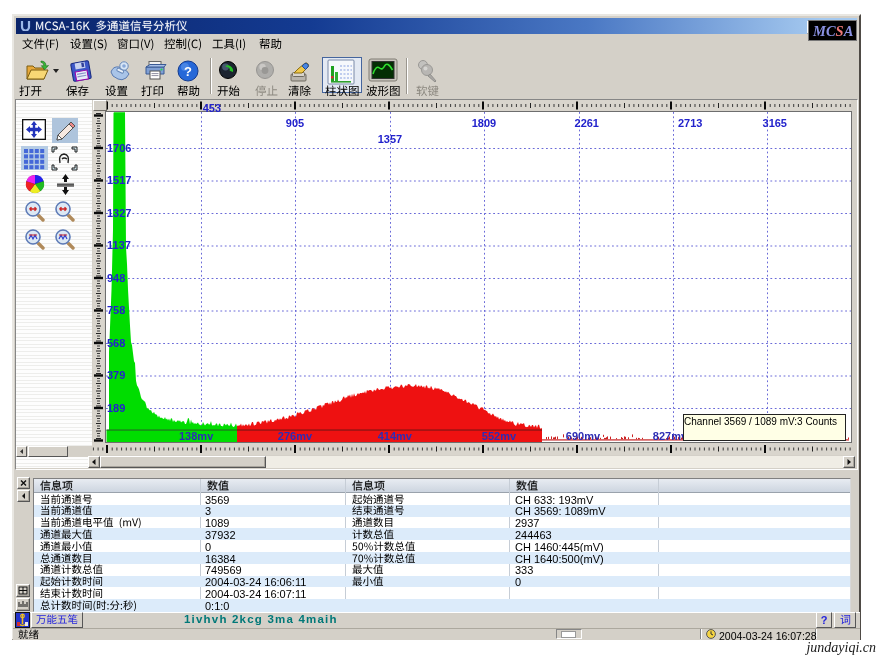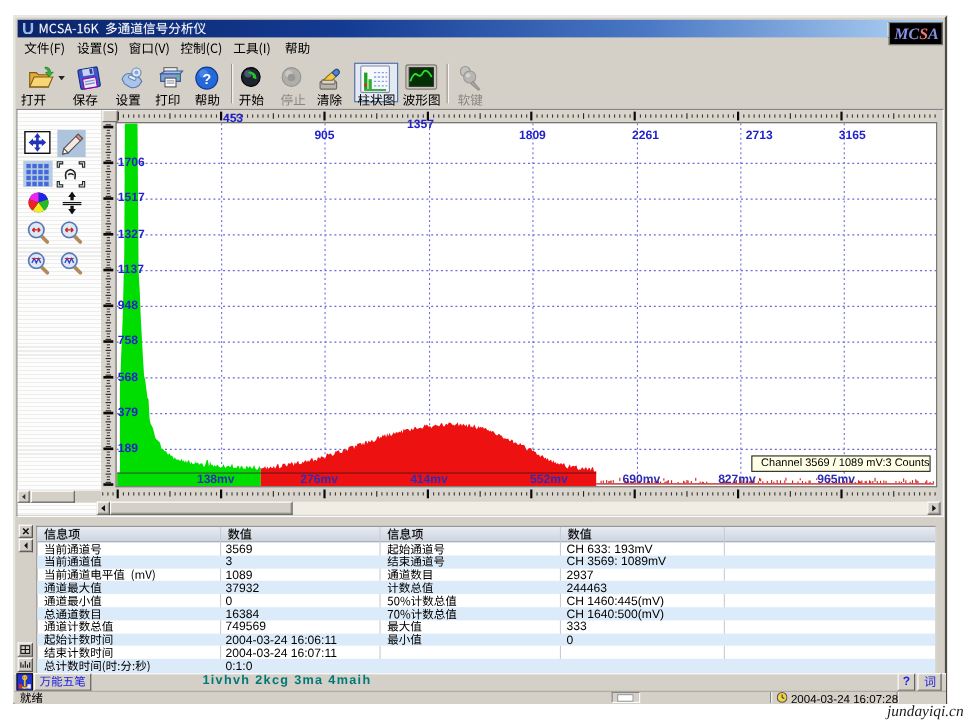--- a/index.html
+++ b/index.html
@@ -1044,42 +1044,42 @@
     <rect x="727" y="324.8" width="1" height="2.4" fill="#cc2222"></rect>
     <rect x="728" y="325.2" width="1" height="2.0" fill="#cc2222"></rect>
     <rect x="735" y="325.8" width="1" height="1.4" fill="#cc2222"></rect>
     <rect x="736" y="324.6" width="1" height="2.6" fill="#cc2222"></rect>
     <rect x="739" y="326.1" width="1" height="1.1" fill="#cc2222"></rect>
     <rect x="742" y="325.5" width="1" height="1.7" fill="#cc2222"></rect>
   </svg>
 <div style="position:absolute;left:105px;top:111px;width:747px;height:332px;border:1px solid #6e6e6e"></div>
 <div style="position:absolute;font:bold 11px Liberation Sans;color:#2222cc;left:201px;top:102px;width:40px;margin-left:-20px;text-align:right">453</div>
 <div style="position:absolute;font:bold 11px Liberation Sans;color:#2222cc;left:295px;top:116.5px;width:40px;margin-left:-20px;text-align:center">905</div>
-<div style="position:absolute;font:bold 11px Liberation Sans;color:#2222cc;left:390px;top:107px;width:40px;margin-left:-20px;">1357</div>
+<div style="position:absolute;font:bold 11px Liberation Sans;color:#2222cc;left:390px;top:133px;width:40px;margin-left:-20px;text-align:center">1357</div>
 <div style="position:absolute;font:bold 11px Liberation Sans;color:#2222cc;left:484px;top:116.5px;width:40px;margin-left:-20px;text-align:center">1809</div>
 <div style="position:absolute;font:bold 11px Liberation Sans;color:#2222cc;left:579px;top:116.5px;width:40px;margin-left:-20px;text-align:right">2261</div>
 <div style="position:absolute;font:bold 11px Liberation Sans;color:#2222cc;left:698px;top:116.5px;width:40px;margin-left:-20px;">2713</div>
 <div style="position:absolute;font:bold 11px Liberation Sans;color:#2222cc;left:767px;top:116.5px;width:40px;margin-left:-20px;text-align:right">3165</div>
 <div style="position:absolute;font:bold 11px Liberation Sans;color:#2222cc;left:107px;top:141.5px">1706</div>
 <div style="position:absolute;font:bold 11px Liberation Sans;color:#2222cc;left:107px;top:174.0px">1517</div>
 <div style="position:absolute;font:bold 11px Liberation Sans;color:#2222cc;left:107px;top:206.5px">1327</div>
 <div style="position:absolute;font:bold 11px Liberation Sans;color:#2222cc;left:107px;top:239.0px">1137</div>
 <div style="position:absolute;font:bold 11px Liberation Sans;color:#2222cc;left:107px;top:271.5px">948</div>
 <div style="position:absolute;font:bold 11px Liberation Sans;color:#2222cc;left:107px;top:304.0px">758</div>
 <div style="position:absolute;font:bold 11px Liberation Sans;color:#2222cc;left:107px;top:336.5px">568</div>
 <div style="position:absolute;font:bold 11px Liberation Sans;color:#2222cc;left:107px;top:369.0px">379</div>
 <div style="position:absolute;font:bold 11px Liberation Sans;color:#2222cc;left:107px;top:401.5px">189</div>
 <div style="position:absolute;font:bold 11px Liberation Sans;color:#2222cc;left:201px;top:429.5px;width:44px;margin-left:-22px;text-align:left;color:#2d2db4">138mv</div>
-<div style="position:absolute;font:bold 11px Liberation Sans;color:#2222cc;left:295px;top:429.5px;width:44px;margin-left:-22px;color:#2d2db4">276mv</div>
-<div style="position:absolute;font:bold 11px Liberation Sans;color:#2222cc;left:390px;top:429.5px;width:44px;margin-left:-22px;text-align:center;color:#2d2db4">414mv</div>
+<div style="position:absolute;font:bold 11px Liberation Sans;color:#2222cc;left:295px;top:429.5px;width:44px;margin-left:-22px;text-align:center;color:#2d2db4">276mv</div>
+<div style="position:absolute;font:bold 11px Liberation Sans;color:#2222cc;left:390px;top:429.5px;width:44px;margin-left:-22px;text-align:right;color:#2d2db4">414mv</div>
 <div style="position:absolute;font:bold 11px Liberation Sans;color:#2222cc;left:499px;top:429.5px;width:44px;margin-left:-22px;text-align:center;color:#2d2db4">552mv</div>
 <div style="position:absolute;font:bold 11px Liberation Sans;color:#2222cc;left:583px;top:429.5px;width:44px;margin-left:-22px;text-align:center;color:#2d2db4">690mv</div>
 <div style="position:absolute;font:bold 11px Liberation Sans;color:#2222cc;left:670px;top:429.5px;width:44px;margin-left:-22px;text-align:center;color:#2d2db4">827mv</div>
 <div style="position:absolute;font:bold 11px Liberation Sans;color:#2222cc;left:765px;top:429.5px;width:44px;margin-left:-22px;text-align:left;color:#2d2db4">965mv</div>
-<div style="position:absolute;left:683px;top:414px;width:163px;height:15px;background:#ffffe6;border:1px solid #222;font:10px Liberation Sans;color:#000;text-align:right;line-height:13px;white-space:nowrap">Channel 3569 / 1089 mV:3 Counts</div>
+<div style="position:absolute;left:683px;top:414px;width:163px;height:27px;background:#ffffe6;border:1px solid #222;font:10px Liberation Sans;color:#000;text-align:left;line-height:13px;white-space:nowrap">Channel 3569 / 1089 mV:3 Counts</div>
 <div style="position:absolute;left:88px;top:456px;width:767px;height:12px;background:#f0ede5"></div>
 <div style="position:absolute;left:88px;top:456px;width:12px;height:12px;background:#d4d0c8;border:1px solid;border-color:#fff #565656 #565656 #fff;box-shadow:inset -1px -1px 0 #a8a49c">
     <svg width="10" height="10">
       <path d="M6.5 2 L3 5 L6.5 8 Z" fill="#111"></path>
     </svg>
   </div>
 <div style="position:absolute;left:843px;top:456px;width:12px;height:12px;background:#d4d0c8;border:1px solid;border-color:#fff #565656 #565656 #fff;box-shadow:inset -1px -1px 0 #a8a49c">
     <svg width="10" height="10">
       <path d="M3.5 2 L7 5 L3.5 8 Z" fill="#111"></path>
     </svg>

